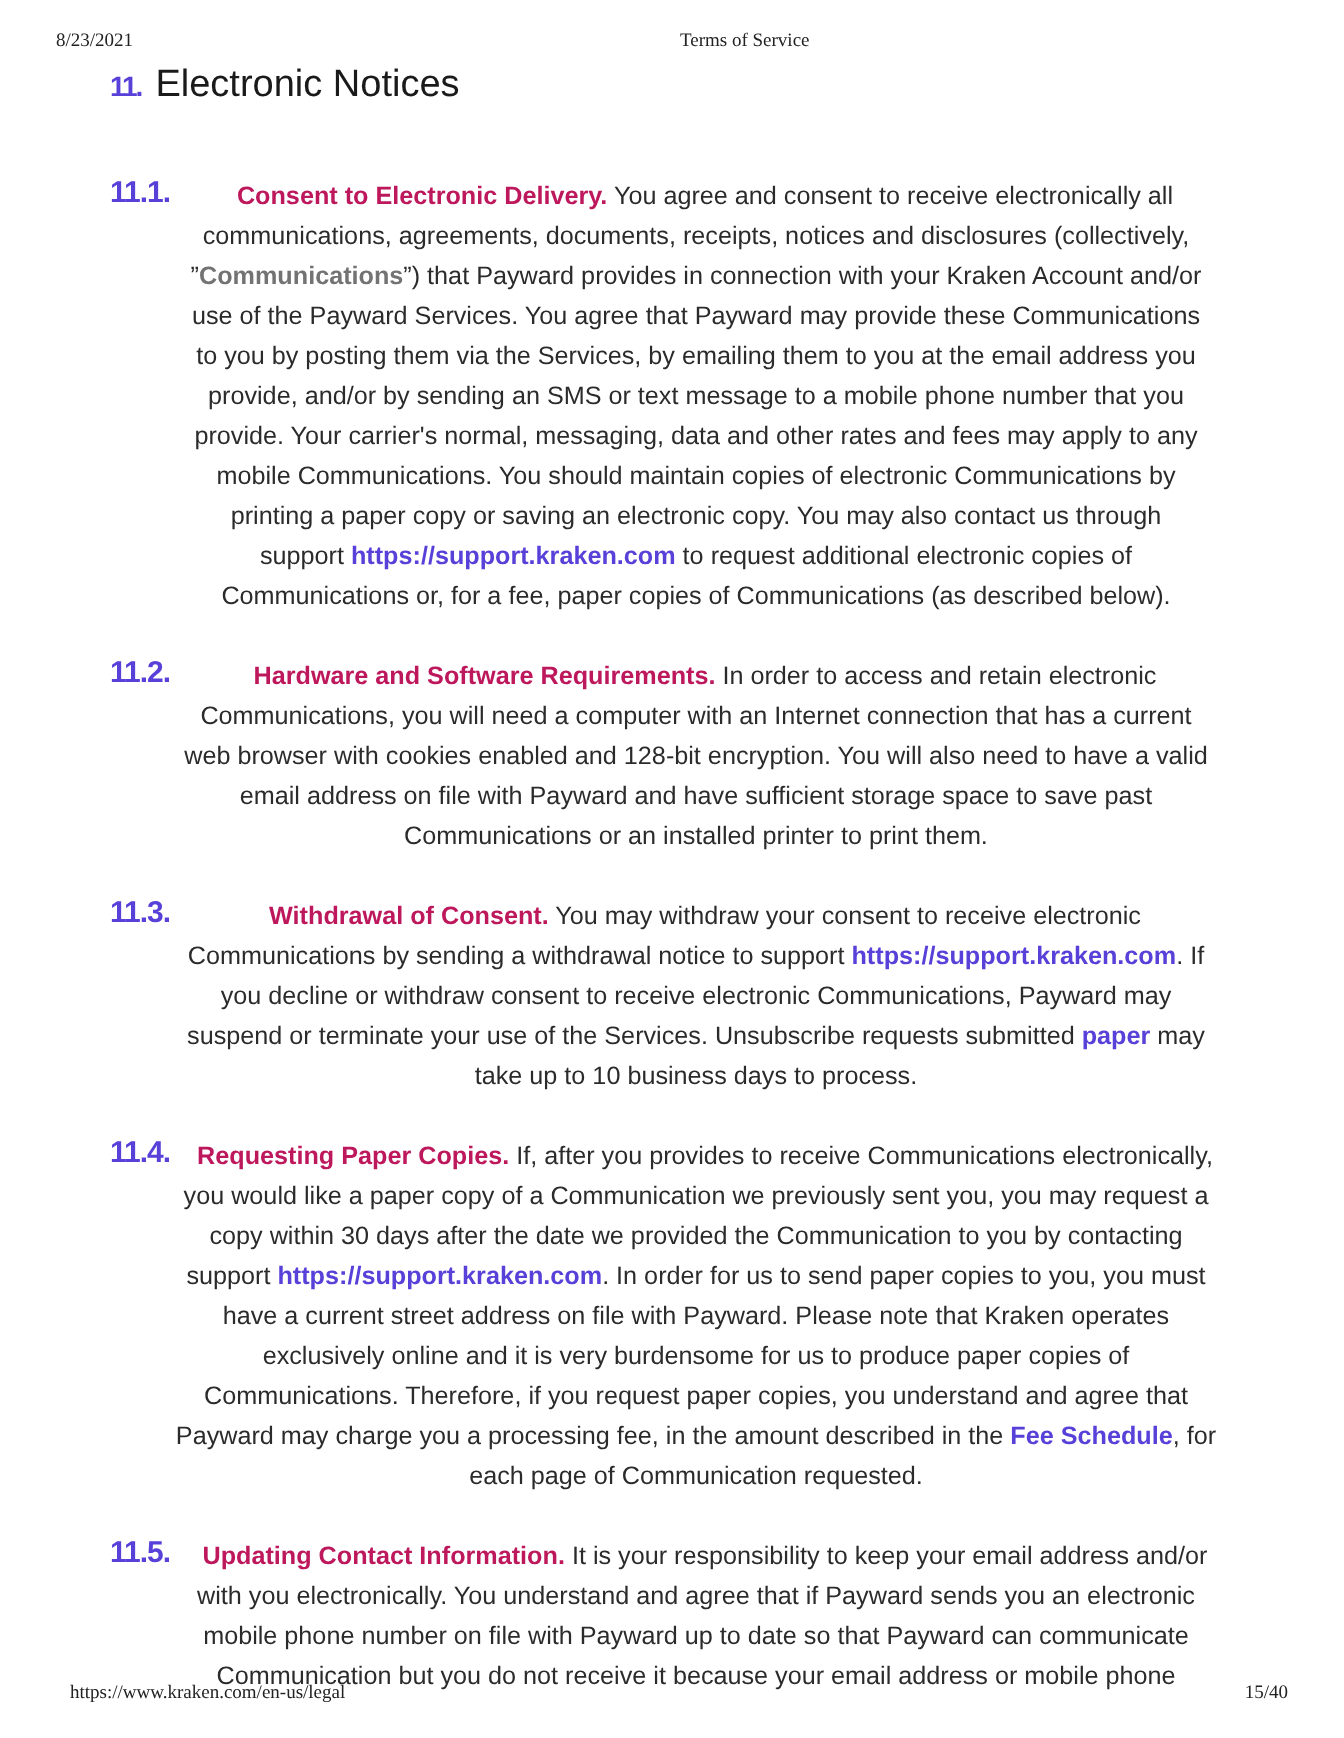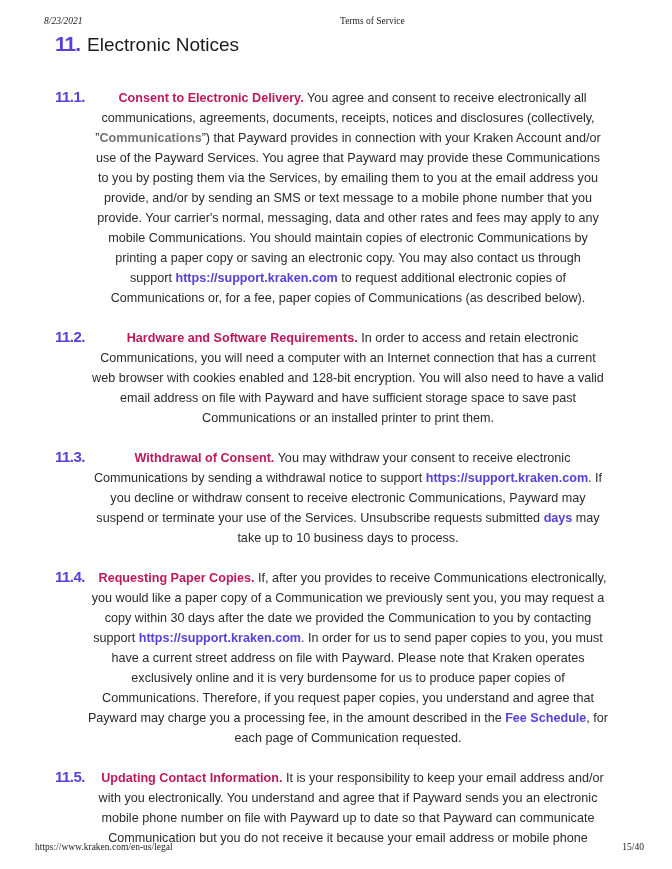--- a/index.html
+++ b/index.html
@@ -3,31 +3,31 @@
 <meta charset="utf-8">
 <style>
   html, body { margin: 0; padding: 0; background: #ffffff; }
   body { width: 672px; height: 869px; position: relative; overflow: hidden; color: #232323; }
   .print-header, .print-footer {
     position: absolute; left: 0; width: 672px;
     font-family: "Liberation Serif", serif; font-size: 9.5px; color: #222;
   }
   .print-header { top: 16px; }
   .print-footer { top: 842px; }
-  .ph-left { position: absolute; left: 44px; font-style: italic; }
+  .ph-left { position: absolute; left: 28px; }
   .ph-center { position: absolute; left: 340px; }
   .pf-left { position: absolute; left: 35px; }
   .pf-right { position: absolute; right: 28px; }
 
   .section-title {
     position: absolute; left: 55px; top: 32px;
     font-family: "Liberation Sans", sans-serif; font-size: 19px; color: #1a1a1a;
     white-space: nowrap;
   }
-  .section-title .num { color: #5741d9; font-weight: bold; font-size: 21px; margin-right: 7px; letter-spacing: -1px; }
+  .section-title .num { color: #5741d9; font-weight: bold; font-size: 14px; margin-right: 7px; letter-spacing: -1px; }
 
   .content { position: absolute; left: 55px; top: 88px; width: 560px;
     font-family: Liberation Sans, sans-serif; font-size: 12.6px; line-height: 20px; color: #2b2b2b; text-align: center; }
   .clause { position: relative; margin-bottom: 20px; }
   .clause .cnum {
     position: absolute; left: 0; top: -1px;
     color: #5741d9; font-weight: bold; font-size: 15px; letter-spacing: -0.5px;
   }
   .clause .line { display: block; white-space: nowrap; padding-left: 26px; }
   .clause .line.first { padding-left: 35px; }
@@ -71,21 +71,21 @@
     <span class="line">web browser with cookies enabled and 128-bit encryption. You will also need to have a valid</span>
     <span class="line">email address on file with Payward and have sufficient storage space to save past</span>
     <span class="line">Communications or an installed printer to print them.</span>
   </div>
 
   <div class="clause">
     <span class="cnum">11.3.</span>
     <span class="line first"><span class="heading">Withdrawal of Consent.</span><span> You may withdraw your consent to receive electronic</span></span>
     <span class="line"><span>Communications by sending a withdrawal notice to support </span><a class="link">https://support.kraken.com</a><span>. If</span></span>
     <span class="line">you decline or withdraw consent to receive electronic Communications, Payward may</span>
-    <span class="line"><span>suspend or terminate your use of the Services. Unsubscribe requests submitted </span><a class="link">days</a><span> may</span></span>
+    <span class="line"><span>suspend or terminate your use of the Services. Unsubscribe requests submitted </span><a class="link">paper</a><span> may</span></span>
     <span class="line">take up to 10 business days to process.</span>
   </div>
 
   <div class="clause">
     <span class="cnum">11.4.</span>
     <span class="line first"><span class="heading">Requesting Paper Copies.</span><span> If, after you provides to receive Communications electronically,</span></span>
     <span class="line">you would like a paper copy of a Communication we previously sent you, you may request a</span>
     <span class="line">copy within 30 days after the date we provided the Communication to you by contacting</span>
     <span class="line"><span>support </span><a class="link">https://support.kraken.com</a><span>. In order for us to send paper copies to you, you must</span></span>
     <span class="line">have a current street address on file with Payward. Please note that Kraken operates</span>

